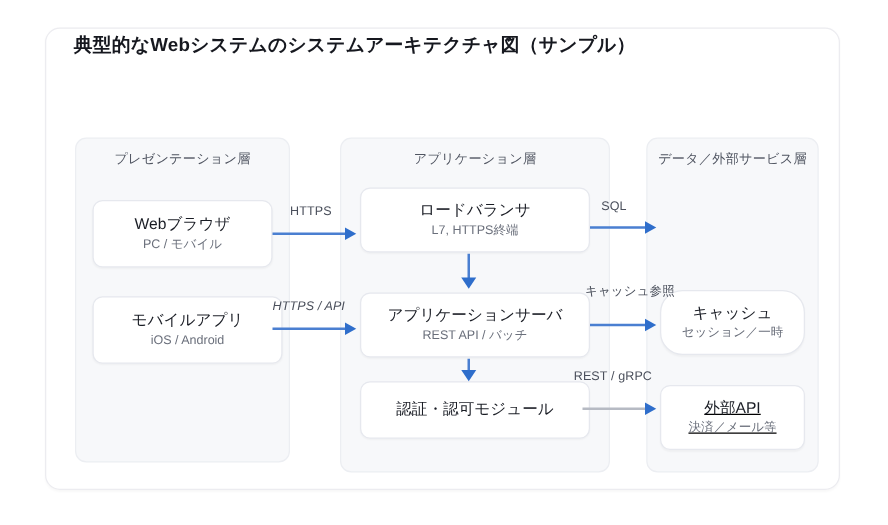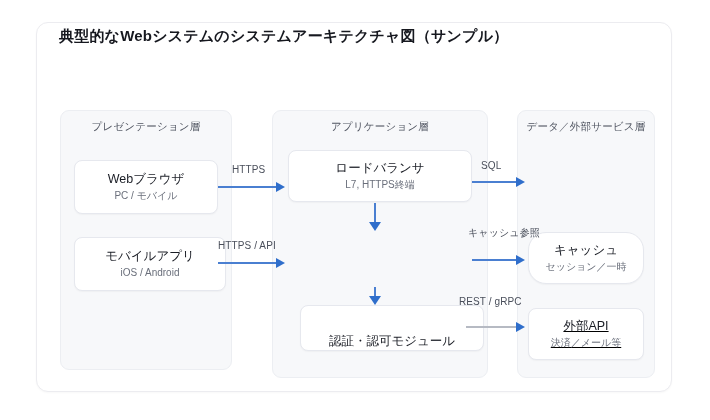--- a/index.html
+++ b/index.html
@@ -107,21 +107,21 @@
     white-space: nowrap;
   }
 
   
   #node-web-browser  { left: 74px;  top: 160px; width: 144px; height: 54px; }
   #node-mobile-app   { left: 74px;  top: 237px; width: 152px; height: 54px; }
 
   
   #node-load-balancer { left: 288px; top: 150px; width: 184px; height: 52px; }
   #node-app-server    { left: 288px; top: 234px; width: 184px; height: 52px; }
-  #node-auth-module   { left: 300px; top: 305px; width: 184px; height: 46px; justify-content: flex-end; }
+  #node-auth-module   { left: 288px; top: 305px; width: 184px; height: 46px; }
 
   
   #node-rdbms     { left: 528px; top: 152px; width: 116px; height: 52px; }
   #node-cache     { left: 528px; top: 232px; width: 116px; height: 52px; border-radius: 18px; }
   #node-ext-api   { left: 528px; top: 308px; width: 116px; height: 52px; text-decoration: underline; }
 
   
   .conn-line {
     position: absolute;
     height: 2px;
@@ -152,21 +152,21 @@
   }
 
   
   #conn-browser-lb-line { left: 218px; top: 186px; width: 60px; }
   #conn-browser-lb-head { left: 276px; top: 182px; }
   #conn-browser-lb-label{ left: 232px; top: 164px; }
 
   
   #conn-mobile-app-line { left: 218px; top: 262px; width: 60px; }
   #conn-mobile-app-head { left: 276px; top: 258px; }
-  #conn-mobile-app-label{ left: 218px; top: 240px; }
+  #conn-mobile-app-label{ left: 218px; top: 240px; font-style: italic; }
 
   
   #conn-lb-app-line { left: 374px; top: 203px; width: 2px; height: 22px; background:#4a7fd1; position:absolute; }
   #conn-lb-app-head { left: 369px; top: 222px; }
 
   
   #conn-app-auth-line { left: 374px; top: 287px; width: 2px; height: 12px; background:#4a7fd1; position:absolute; }
   #conn-app-auth-head { left: 369px; top: 296px; }
 
   
@@ -215,20 +215,24 @@
   <div class="node" id="node-mobile-app">
     <div class="node-title">モバイルアプリ</div>
     <div class="node-sub">iOS / Android</div>
   </div>
 
   <div class="node" id="node-load-balancer">
     <div class="node-title">ロードバランサ</div>
     <div class="node-sub">L7, HTTPS終端</div>
   </div>
 
+  <div class="node" id="node-app-server">
+    <div class="node-title">アプリケーションサーバ</div>
+    <div class="node-sub">REST API / バッチ</div>
+  </div>
 
   <div class="node single" id="node-auth-module">
     <div class="node-title">認証・認可モジュール</div>
 
   </div>
 
 
   <div class="node" id="node-cache">
     <div class="node-title">キャッシュ</div>
     <div class="node-sub">セッション／一時</div>

